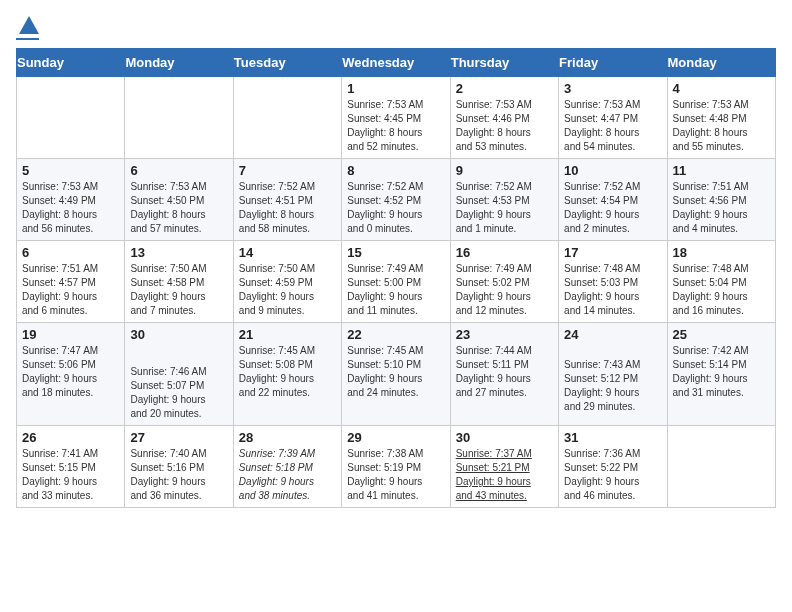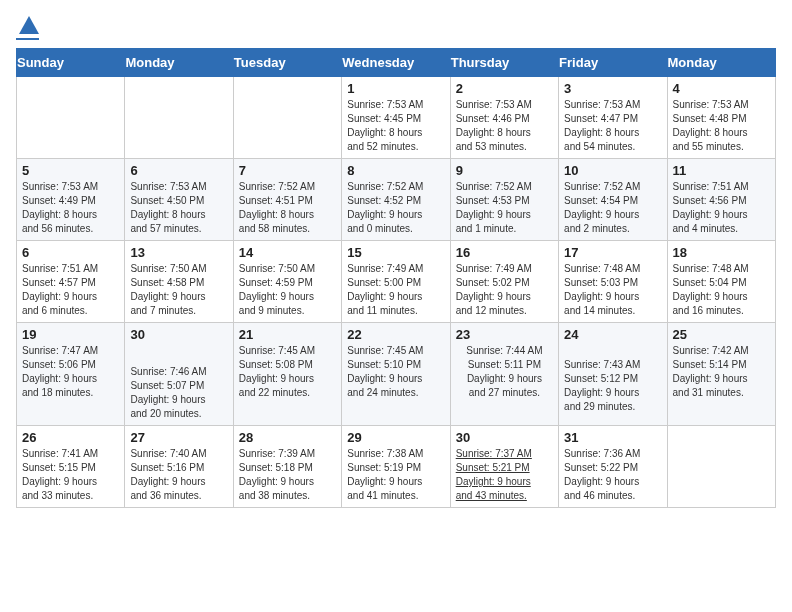--- a/index.html
+++ b/index.html
@@ -292,21 +292,21 @@
         </td>
         <td>
           <span class="day-number">22</span>
           <div class="day-info" style="white-space: pre-line;">Sunrise: 7:45 AM
 Sunset: 5:10 PM
 Daylight: 9 hours
 and 24 minutes.</div>
         </td>
         <td>
           <span class="day-number">23</span>
-          <div class="day-info" style="white-space: pre-line; text-align: center;">Sunrise: 7:44 AM
+          <div class="day-info" style="white-space: pre-line;">Sunrise: 7:44 AM
 Sunset: 5:11 PM
 Daylight: 9 hours
 and 27 minutes.</div>
         </td>
         <td>
           <span class="day-number">24</span>
           <div class="day-info" style="white-space: pre-line; margin-top: 16px;">Sunrise: 7:43 AM
 Sunset: 5:12 PM
 Daylight: 9 hours
 and 29 minutes.</div>
@@ -329,21 +329,21 @@
         </td>
         <td>
           <span class="day-number">27</span>
           <div class="day-info" style="white-space: pre-line;">Sunrise: 7:40 AM
 Sunset: 5:16 PM
 Daylight: 9 hours
 and 36 minutes.</div>
         </td>
         <td>
           <span class="day-number">28</span>
-          <div class="day-info" style="white-space: pre-line;">Sunrise: 7:39 AM
+          <div class="day-info" style="white-space: pre-line; font-style: italic;">Sunrise: 7:39 AM
 Sunset: 5:18 PM
 Daylight: 9 hours
 and 38 minutes.</div>
         </td>
         <td>
           <span class="day-number">29</span>
           <div class="day-info" style="white-space: pre-line;">Sunrise: 7:38 AM
 Sunset: 5:19 PM
 Daylight: 9 hours
 and 41 minutes.</div>

